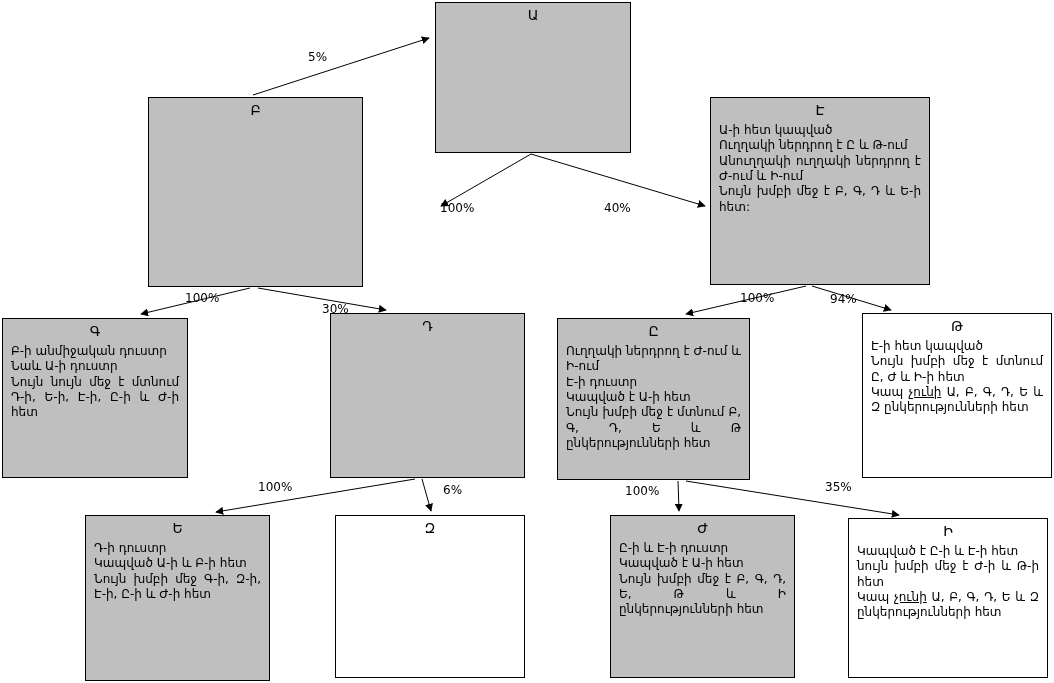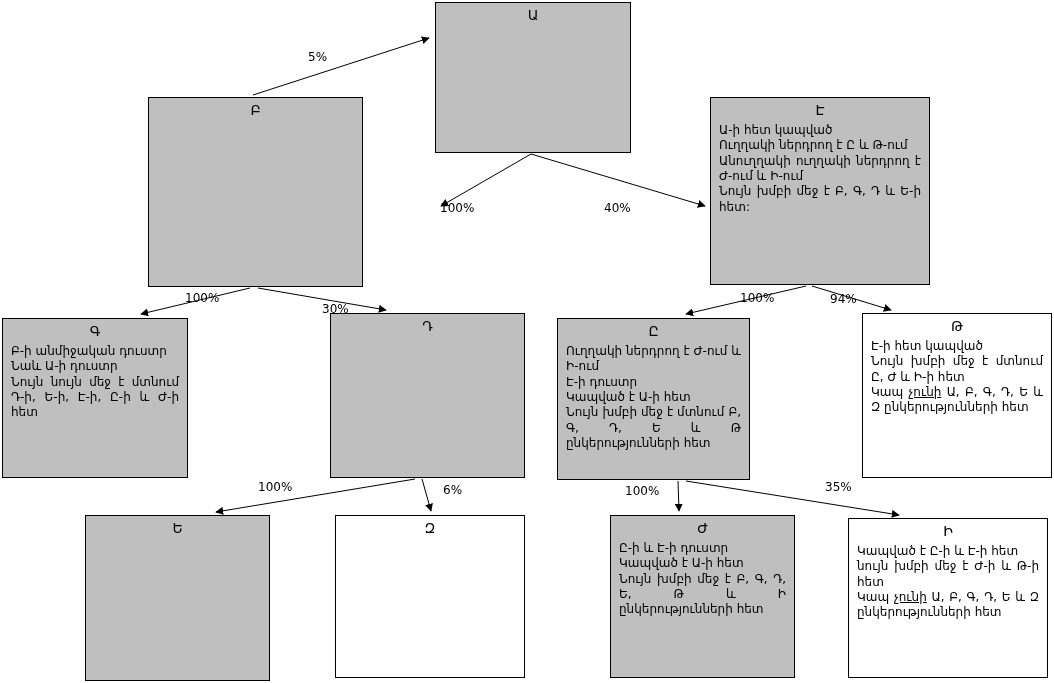--- a/index.html
+++ b/index.html
@@ -104,20 +104,23 @@
 
   <div class="node white n-t9">
     <div class="node-title">Թ</div>
     <div class="node-body"><span>Է-ի հետ կապված
 Նույն խմբի մեջ է մտնում Ը, Ժ և Ի-ի հետ
 Կապ </span><span class="u">չունի</span><span> Ա, Բ, Գ, Դ, Ե և Զ ընկերությունների հետ</span></div>
   </div>
 
   <div class="node gray n-e5">
     <div class="node-title">Ե</div>
+    <div class="node-body">Դ-ի դուստր
+Կապված Ա-ի և Բ-ի հետ
+Նույն խմբի մեջ Գ-ի, Զ-ի, Է-ի, Ը-ի և Ժ-ի հետ</div>
   </div>
 
   <div class="node white n-z6">
     <div class="node-title">Զ</div>
   </div>
 
   <div class="node gray n-j10">
     <div class="node-title">Ժ</div>
     <div class="node-body">Ը-ի և Է-ի դուստր
 Կապված է Ա-ի հետ

